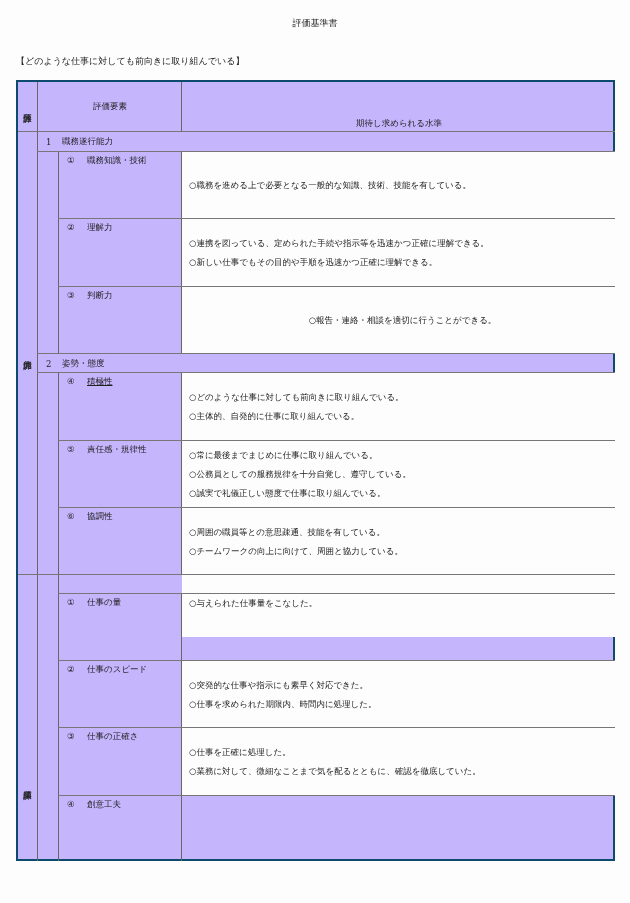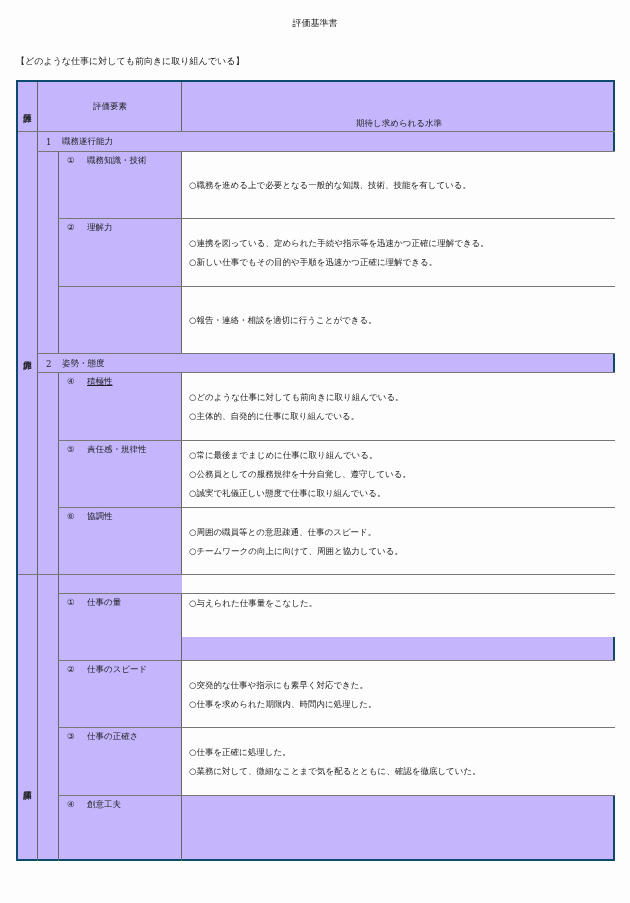--- a/index.html
+++ b/index.html
@@ -51,42 +51,43 @@
     </div>
   <div class="cell el" style="top:70px;"><span class="num">①</span><span>職務知識・技術</span></div>
   <div class="cell std white" style="top:70px;">
       <div>○職務を進める上で必要となる一般的な知識、技術、技能を有している。</div>
     </div>
   <div class="cell el" style="top:137px;"><span class="num">②</span><span>理解力</span></div>
   <div class="cell std white" style="top:137px;height:68px;">
       <div>○連携を図っている、定められた手続や指示等を迅速かつ正確に理解できる。</div>
       <div>○新しい仕事でもその目的や手順を迅速かつ正確に理解できる。</div>
     </div>
-  <div class="cell std white" style="top:205px;">
+  <div class="cell el" style="top:205px;"><span class="num">③</span><span>判断力</span></div>
+  <div class="cell std white" style="top:205px;align-items:center;">
       <div>○報告・連絡・相談を適切に行うことができる。</div>
     </div>
 
   <div class="cell sec" style="top:272px;height:19px;">
       <span class="num">2</span>
       <span>姿勢・態度</span>
     </div>
   <div class="cell el" style="top:291px;height:68px;text-decoration:underline;"><span class="num">④</span><span>積極性</span></div>
   <div class="cell std white" style="top:291px;height:68px;">
       <div>○どのような仕事に対しても前向きに取り組んでいる。</div>
       <div>○主体的、自発的に仕事に取り組んでいる。</div>
     </div>
   <div class="cell el" style="top:359px;"><span class="num">⑤</span><span>責任感・規律性</span></div>
   <div class="cell std white" style="top:359px;">
       <div>○常に最後までまじめに仕事に取り組んでいる。</div>
       <div>○公務員としての服務規律を十分自覚し、遵守している。</div>
       <div>○誠実で礼儀正しい態度で仕事に取り組んでいる。</div>
     </div>
   <div class="cell el" style="top:426px;"><span class="num">⑥</span><span>協調性</span></div>
   <div class="cell std white" style="top:426px;">
-      <div>○周囲の職員等との意思疎通、仕事のスピード。</div>
+      <div>○周囲の職員等との意思疎通、技能を有している。</div>
       <div>○チームワークの向上に向けて、周囲と協力している。</div>
     </div>
 
   <div class="cell sec" style="top:493px;left:41px;width:557px;height:19px;">
       <span></span>
     </div>
   <div class="cell el" style="top:512px;"><span class="num">①</span><span>仕事の量</span></div>
   <div class="cell std white" style="top:488px;">
       <div>○与えられた仕事量をこなした。</div>
     </div>

